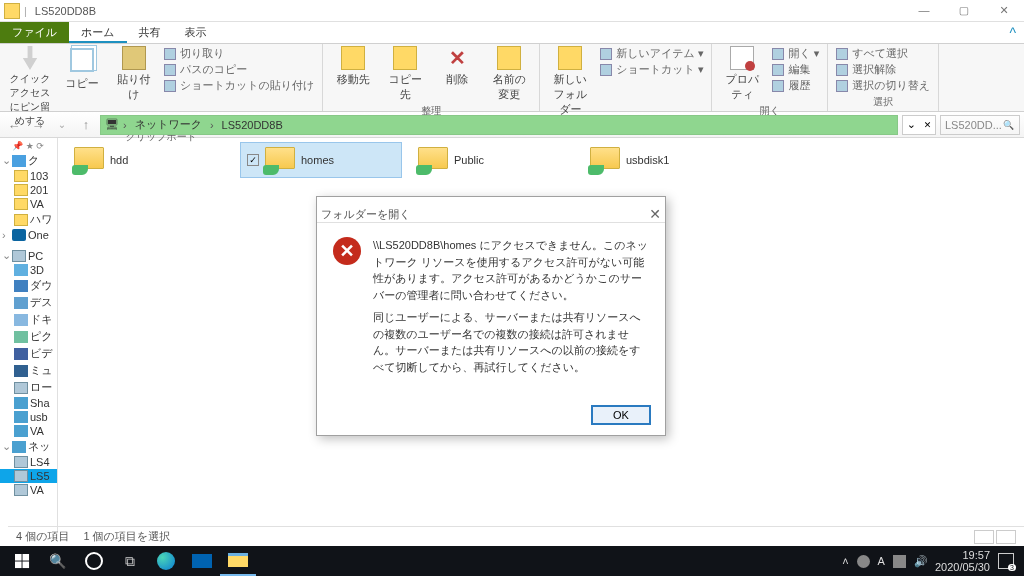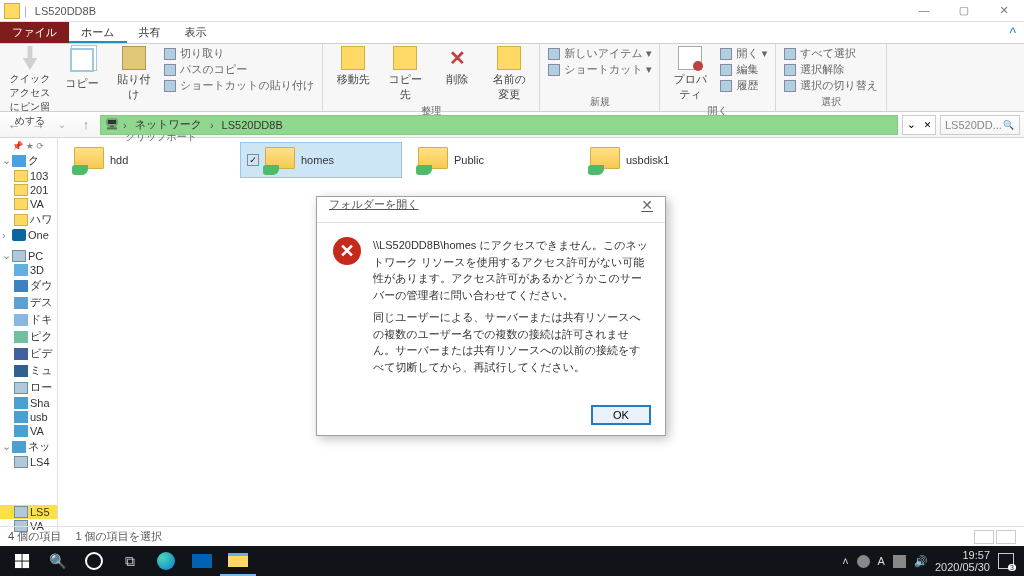--- a/index.html
+++ b/index.html
@@ -9,21 +9,21 @@
 .titlebar { height: 22px; background: #fff; display: flex; align-items: center; padding: 0 4px; border-bottom: 1px solid #e0e0e0; }
 .titlebar .qat { display: flex; align-items: center; gap: 4px; }
 .titlebar .qat-icon { width: 16px; height: 16px; background: #ffd966; border: 1px solid #d0b040; }
 .titlebar .title { margin-left: 8px; color: #555; }
 .titlebar .win-controls { margin-left: auto; display: flex; gap: 8px; color: #777; font-size: 13px; }
 .titlebar .win-controls span { width: 32px; text-align: center; cursor: default; }
 
 
 .ribbon-tabs { height: 22px; display: flex; align-items: stretch; border-bottom: 1px solid #d0d0d0; }
 .ribbon-tabs .tab { padding: 3px 12px; color: #333; cursor: default; }
-.ribbon-tabs .tab.file { background: #7f1d1d; color: #fff; }
+.ribbon-tabs .tab.file { background: #4d7c0f; color: #fff; }
 .ribbon-tabs .tab.active { border-bottom: 2px solid #1e90c0; }
 .ribbon-help { margin-left: auto; padding: 3px 8px; color: #1e90c0; font-size: 14px; }
 
 
 .ribbon { height: 68px; background: #f7f7f7; border-bottom: 1px solid #d0d0d0; display: flex; }
 .rgroup { border-right: 1px solid #d8d8d8; padding: 2px 8px; display: flex; flex-direction: column; }
 .rgroup .items { flex: 1; display: flex; align-items: flex-start; gap: 8px; }
 .rgroup .label { text-align: center; color: #666; font-size: 10px; padding-top: 2px; }
 .rbig { display: flex; flex-direction: column; align-items: center; width: 44px; text-align: center; gap: 2px; color: #444; }
 .rbig .ico { width: 24px; height: 24px; }
@@ -47,21 +47,21 @@
 .address-field .crumb { padding: 0 4px; }
 .address-field .sep { color: #555; }
 .address-tail { width: 34px; height: 20px; display: flex; align-items: center; justify-content: space-around; border: 1px solid #ccc; background: #fff; }
 .search-field { width: 80px; height: 20px; border: 1px solid #ccc; padding: 0 4px; color: #888; display: flex; align-items: center; justify-content: space-between; }
 
 
 .main { position: absolute; top: 138px; bottom: 44px; left: 0; right: 0; display: flex; }
 .tree { width: 58px; border-right: 1px solid #e0e0e0; overflow: hidden; padding: 2px 0; }
 .tree-row { display: flex; align-items: center; gap: 2px; padding: 1px 2px; color: #333; white-space: nowrap; font-size: 10px; }
 .tree-row.indent { padding-left: 14px; text-align: right; }
-.tree-row.sel { background: #fde047; margin-top: 36px; }
+.tree-row.sel { background: #0ea5e9; }
 .ticon { width: 14px; height: 12px; flex-shrink: 0; }
 .ti-qa { background: #4aa0e0; }
 .ti-fold { background: #ffd966; border: 1px solid #d0b040; }
 .ti-pc { background: #b0c8d8; border: 1px solid #7090a0; }
 .ti-od { background: #0a64a0; border-radius: 2px; }
 .ti-3d { background: #60b0e0; }
 .ti-dl { background: #4080c0; }
 .ti-desk { background: #60a0d0; }
 .ti-doc { background: #88b8e0; }
 .ti-pic { background: #70c0a0; }
@@ -75,31 +75,31 @@
 .folder-item.sel { background: #cde6f7; border: 1px solid #99c6eb; }
 .folder-item .fi-check { width: 12px; height: 12px; border: 1px solid #888; display: flex; align-items: center; justify-content: center; font-size: 9px; }
 .folder-item .fi-icon { width: 30px; height: 26px; position: relative; }
 .folder-item .fi-icon .fold { width: 30px; height: 22px; background: linear-gradient(#ffe08a,#f7c94f); border: 1px solid #d0b040; border-radius: 1px; }
 .folder-item .fi-icon .share { position: absolute; bottom: -2px; left: -2px; width: 16px; height: 10px; background: #4dbb6a; border-radius: 3px 0 6px 3px; }
 .folder-item .fi-label { color: #333; }
 
 
 .dialog-backdrop { position: absolute; inset: 0; pointer-events: none; }
 .dialog { position: absolute; left: 316px; top: 196px; width: 350px; background: #fff; border: 1px solid #a0a0a0; box-shadow: 3px 3px 10px rgba(0,0,0,.25); pointer-events: auto; }
-.dialog .dlg-title { height: 26px; display: flex; align-items: flex-start; justify-content: space-between; padding: 0 12px; color: #555; border-bottom: 1px solid #e0e0e0; text-decoration: underline; }
+.dialog .dlg-title { height: 26px; display: flex; align-items: flex-end; justify-content: space-between; padding: 0 4px; color: #555; border-bottom: 1px solid #e0e0e0; }
 .dialog .dlg-close { color: #666; font-size: 14px; }
 .dialog .dlg-body { padding: 14px 16px; display: flex; gap: 12px; }
 .dialog .dlg-icon { width: 28px; height: 28px; border-radius: 50%; background: #c42b1c; color: #fff; font-size: 18px; font-weight: bold; display: flex; align-items: center; justify-content: center; flex-shrink: 0; }
 .dialog .dlg-text { font-size: 10px; color: #333; line-height: 1.5; }
 .dialog .dlg-text p { margin-bottom: 6px; }
 .dialog .dlg-buttons { padding: 10px 14px; display: flex; justify-content: flex-end; }
 .dialog .dlg-buttons button { width: 60px; height: 20px; background: #e9f1fa; border: 2px solid #2a7ac0; font-size: 11px; }
 
 
-.statusbar { position: absolute; bottom: 30px; left: 0; right: 0; height: 20px; border-top: 1px solid #e0e0e0; display: flex; align-items: center; padding: 0 8px; gap: 14px; color: #555; font-size: 10px; }
+.statusbar { position: absolute; bottom: 30px; left: 8px; right: 0; height: 20px; border-top: 1px solid #e0e0e0; display: flex; align-items: center; padding: 0 8px; gap: 14px; color: #555; font-size: 10px; }
 .statusbar .view-toggles { margin-left: auto; display: flex; gap: 2px; }
 .statusbar .vt { width: 20px; height: 14px; border: 1px solid #ccc; }
 
 
 .taskbar { position: absolute; bottom: 0; left: 0; right: 0; height: 30px; background: #101318; display: flex; align-items: center; padding: 0 4px; }
 .taskbar .tb-item { width: 36px; height: 30px; display: flex; align-items: center; justify-content: center; color: #fff; font-size: 14px; }
 .taskbar .tb-start { background: transparent; }
 .taskbar .tb-start svg { width: 15px; height: 15px; }
 .taskbar .tb-cortana { width: 18px; height: 18px; border: 2px solid #fff; border-radius: 50%; }
 .taskbar .tb-edge { background: radial-gradient(circle at 30% 30%,#4ad6b8,#0a7dd4); border-radius: 50%; width: 18px; height: 18px; }
@@ -186,20 +186,25 @@
       <div class="rbig">
           <div class="ico ico-move"></div>
           <span style="white-space:pre-line">名前の
 変更</span>
         </div>
     </div>
     <div class="label">整理</div>
   </div>
   <div class="rgroup">
     <div class="items">
+      <div class="rbig">
+          <div class="ico ico-new"></div>
+          <span style="white-space:pre-line">新しい
+フォルダー</span>
+        </div>
       <div class="rsmall">
         <div>
             <span class="sico"></span>
             <span>新しいアイテム ▾</span>
           </div>
         <div>
             <span class="sico"></span>
             <span>ショートカット ▾</span>
           </div>
       </div>

